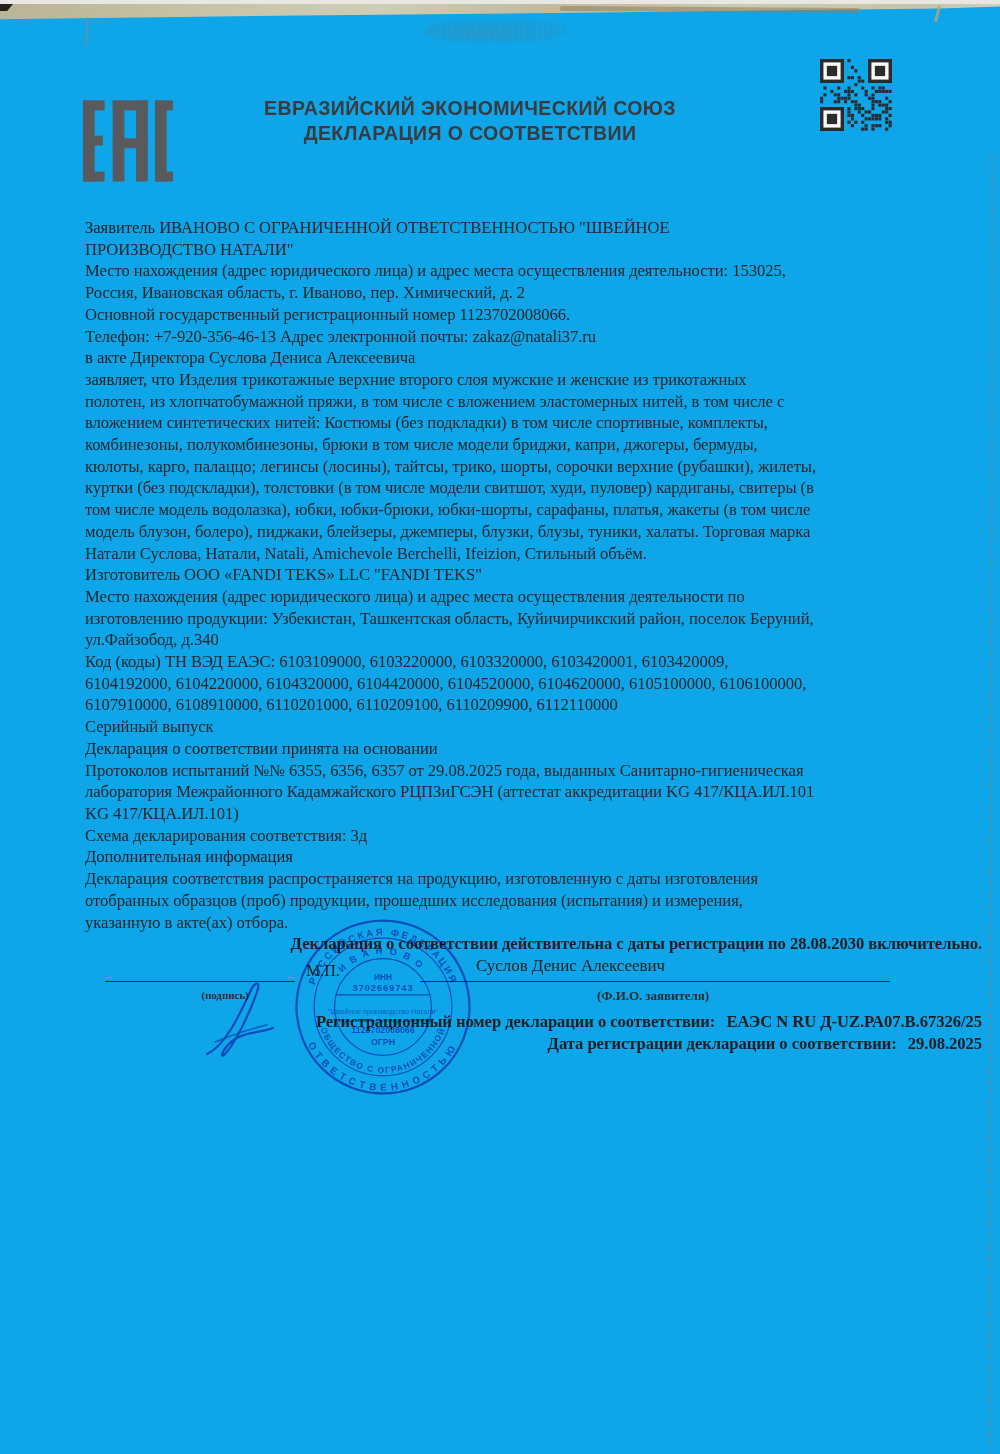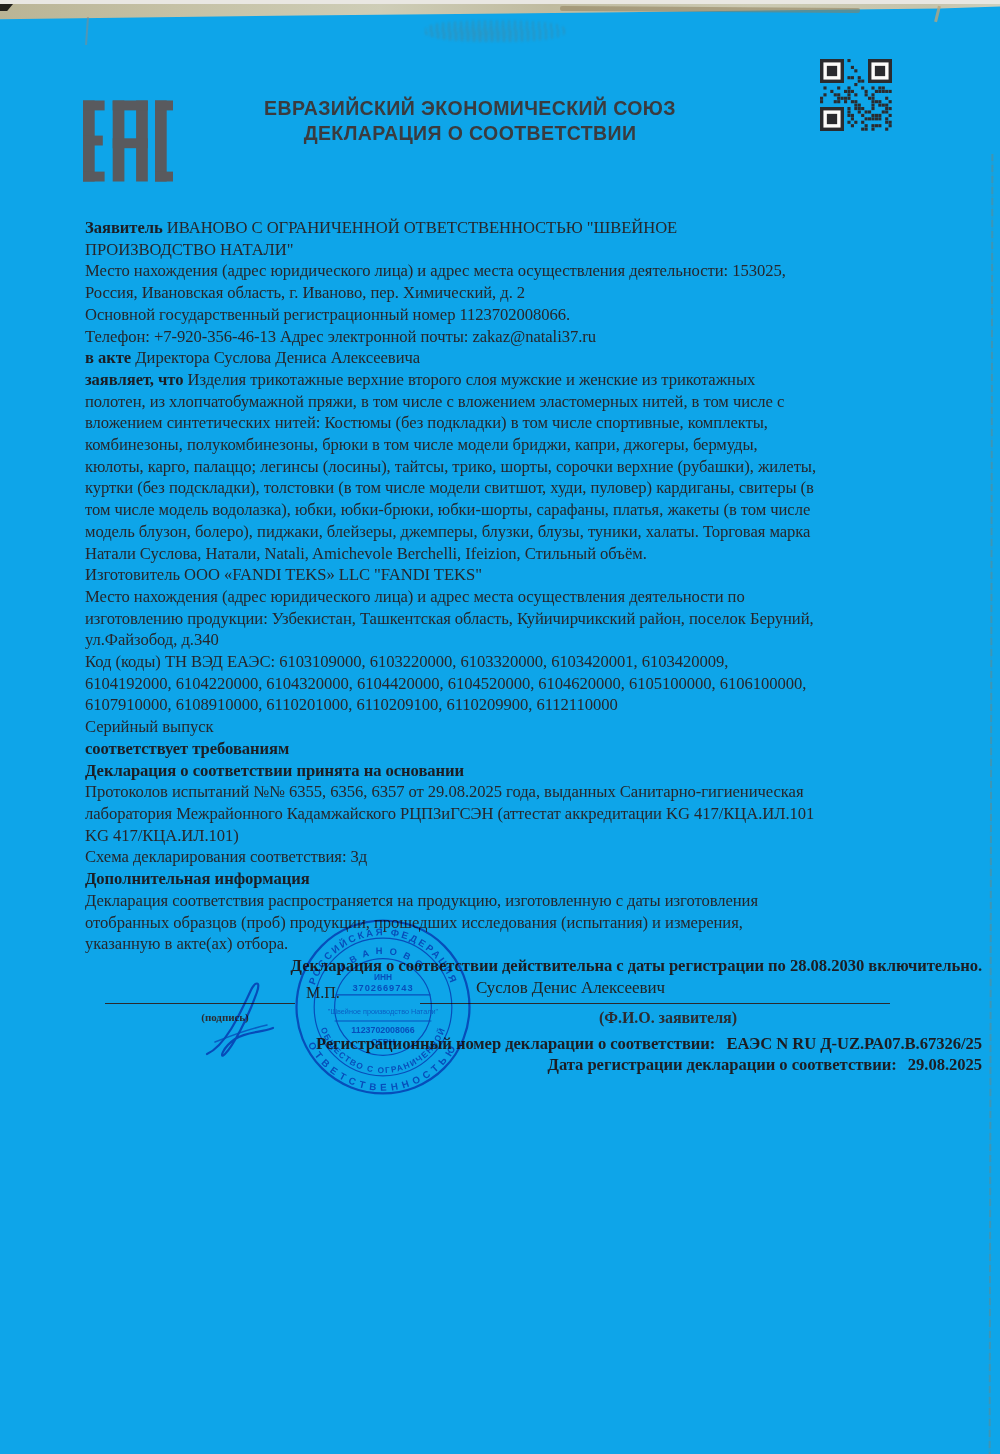--- a/index.html
+++ b/index.html
@@ -45,29 +45,29 @@
   }
   .qr{position:absolute;left:820px;top:55px;width:72px;height:72px;}
   .qr svg{width:100%;height:100%;fill:#2b2b2e;}
   
   .doc{
     position:absolute;left:85px;top:213px;width:897px;
     font-size:16.6px;line-height:21.7px;letter-spacing:-.05px;
   }
   .doc p{margin:0;white-space:pre-line;}
   .doc p.nopre{white-space:normal;text-align:right;}
-  .doc b{font-weight:bold;color:#1c1d23;}
+  .doc b{font-weight:normal;color:#1c1d23;}
   .validity{font-weight:bold;margin-top:2px;color:#1c1d23;}
   .sig-row{position:relative;height:56px;}
   .sig-line{position:absolute;border-top:1.7px solid #2a2a2e;}
   .sig-line.left{left:20px;top:26px;width:190px;}
   .sig-line.right{left:335px;top:26px;width:470px;}
   .sig-caption{position:absolute;font-size:11px;color:#2c2c30;text-align:center;font-weight:bold;}
   .sig-caption.left{left:80px;top:30px;width:120px;}
-  .sig-caption.right{left:468px;top:30px;width:230px;font-size:16px;}
+  .sig-caption.right{left:453px;top:30px;width:230px;font-size:13px;}
   .mp{position:absolute;left:221px;top:5px;font-size:16px;color:#222;}
   .fio-name{position:absolute;left:391px;top:0px;width:340px;text-align:left;font-size:17px;color:#222;}
   .reg{font-weight:bold;color:#1c1d23;}
   .reg1{margin-top:16px;}
   .reg2{margin-top:7px;}
   .reg .val{margin-left:7px;}
   
   .stamp{position:absolute;left:290px;top:910px;width:186px;height:186px;mix-blend-mode:multiply;opacity:.83;}
   .stamp svg{width:100%;height:100%;}
   .stamp text{fill:#4d5cc2;font-family:"Liberation Sans", sans-serif;}
@@ -248,21 +248,20 @@
 модель блузон, болеро), пиджаки, блейзеры, джемперы, блузки, блузы, туники, халаты. Торговая марка
 Натали Суслова, Натали, Natali, Amichevole Berchelli, Ifeizion, Стильный объём.</span></p>
         <p><span>Изготовитель ООО «FANDI TEKS» LLC "FANDI TEKS"</span></p>
         <p><span>Место нахождения (адрес юридического лица) и адрес места осуществления деятельности по
 изготовлению продукции: Узбекистан, Ташкентская область, Куйичирчикский район, поселок Беруний,
 ул.Файзобод, д.340</span></p>
         <p><span>Код (коды) ТН ВЭД ЕАЭС: 6103109000, 6103220000, 6103320000, 6103420001, 6103420009,
 6104192000, 6104220000, 6104320000, 6104420000, 6104520000, 6104620000, 6105100000, 6106100000,
 6107910000, 6108910000, 6110201000, 6110209100, 6110209900, 6112110000</span></p>
         <p><span>Серийный выпуск</span></p>
-        <p><b>соответствует требованиям</b></p>
         <p><b>Декларация о соответствии принята на основании</b></p>
         <p><span>Протоколов испытаний №№ 6355, 6356, 6357 от 29.08.2025 года, выданных Санитарно-гигиеническая
 лаборатория Межрайонного Кадамжайского РЦПЗиГСЭН (аттестат аккредитации KG 417/КЦА.ИЛ.101
 KG 417/КЦА.ИЛ.101)</span></p>
         <p><span>Схема декларирования соответствия: 3д</span></p>
         <p><b>Дополнительная информация</b></p>
         <p><span>Декларация соответствия распространяется на продукцию, изготовленную с даты изготовления
 отобранных образцов (проб) продукции, прошедших исследования (испытания) и измерения,
 указанную в акте(ах) отбора.</span></p>
       </div>

